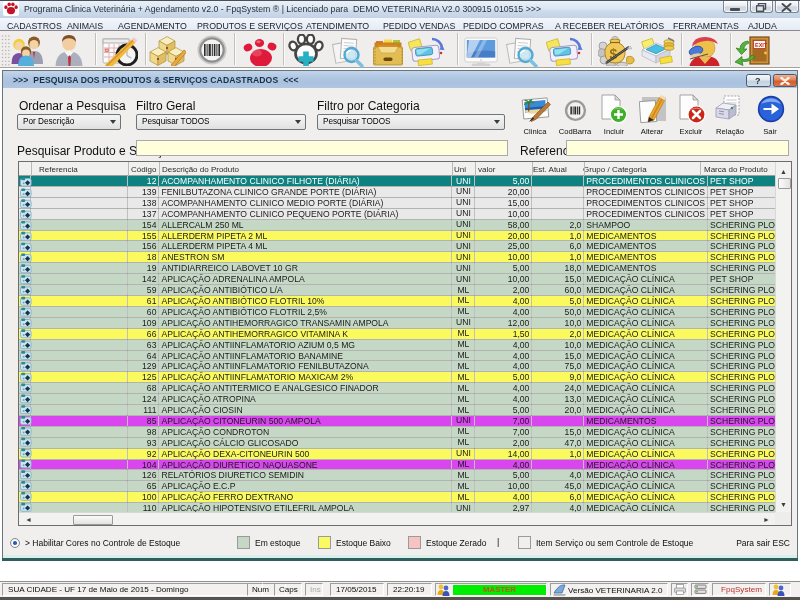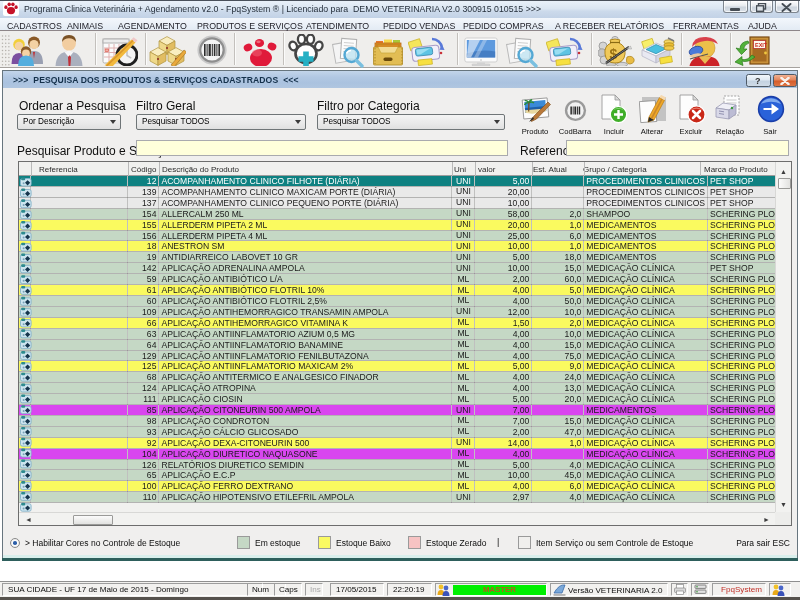--- a/index.html
+++ b/index.html
@@ -417,21 +417,21 @@
       <path d="M15 15 l7 -5 0 9 -7 5 z" fill="#bcbcd4" stroke="#9a9ab4" stroke-width=".8"></path>
       <path d="M5 16 l5 .8 M5 18.5 l5 .8" stroke="#8888a8" stroke-width=".9"></path>
       <circle cx="18" cy="13" r="1.2" fill="#3a9a3a"></circle>
     </svg>
     <svg class="tbi" style="left:757px;top:95px" width="28" height="28" viewBox="0 0 28 28">
       <circle cx="14" cy="14" r="13.2" fill="#1a3ea9"></circle>
       <circle cx="14" cy="14" r="11.6" fill="#2a62d9"></circle>
       <path d="M4 9 a11.6 11.6 0 0 1 20 0 q-10 -4.5 -20 0 z" fill="#8ab2ef" opacity=".9"></path>
       <path d="M6.5 13 h8 v-4.5 l7.5 5.5 -7.5 5.5 v-4.5 h-8 z" fill="#fff"></path>
     </svg>
-<span class="ilab abs" style="left:505px;top:126.5px;width:60px">Produto</span>
+<span class="ilab abs" style="left:505px;top:126.5px;width:60px">Clinica</span>
 <span class="ilab abs" style="left:545px;top:126.5px;width:60px">CodBarra</span>
 <span class="ilab abs" style="left:584px;top:126.5px;width:60px">Incluir</span>
 <span class="ilab abs" style="left:622px;top:126.5px;width:60px">Alterar</span>
 <span class="ilab abs" style="left:661px;top:126.5px;width:60px">Excluir</span>
 <span class="ilab abs" style="left:700px;top:126.5px;width:60px">Relação</span>
 <span class="ilab abs" style="left:740px;top:126.5px;width:60px">Sair</span>
 <div id="grid" class="abs">
 <div id="ghead" class="abs">
 <span class="hc" style="left:20px">Referencia</span>
 <span class="hc" style="left:112px">Código</span>
@@ -471,23 +471,34 @@
             <td class="c">UNI</td>
             <td class="r">5,00</td>
             <td class="r"></td>
             <td>PROCEDIMENTOS CLINICOS</td>
             <td>PET SHOP</td>
           </tr>
 <tr class="w">
             <td class="c"></td>
             <td></td>
             <td class="r">139</td>
-            <td>ACOMPANHAMENTO CLINICO MAXICAM PORTE (DIÁRIA)</td>
+            <td>FENILBUTAZONA CLINICO GRANDE PORTE (DIÁRIA)</td>
             <td class="c">UNI</td>
             <td class="r">20,00</td>
+            <td class="r"></td>
+            <td>PROCEDIMENTOS CLINICOS</td>
+            <td>PET SHOP</td>
+          </tr>
+<tr class="w">
+            <td class="c"></td>
+            <td></td>
+            <td class="r">138</td>
+            <td>ACOMPANHAMENTO CLINICO MEDIO PORTE (DIÁRIA)</td>
+            <td class="c">UNI</td>
+            <td class="r">15,00</td>
             <td class="r"></td>
             <td>PROCEDIMENTOS CLINICOS</td>
             <td>PET SHOP</td>
           </tr>
 <tr class="w">
             <td class="c"></td>
             <td></td>
             <td class="r">137</td>
             <td>ACOMPANHAMENTO CLINICO PEQUENO PORTE (DIÁRIA)</td>
             <td class="c">UNI</td>

